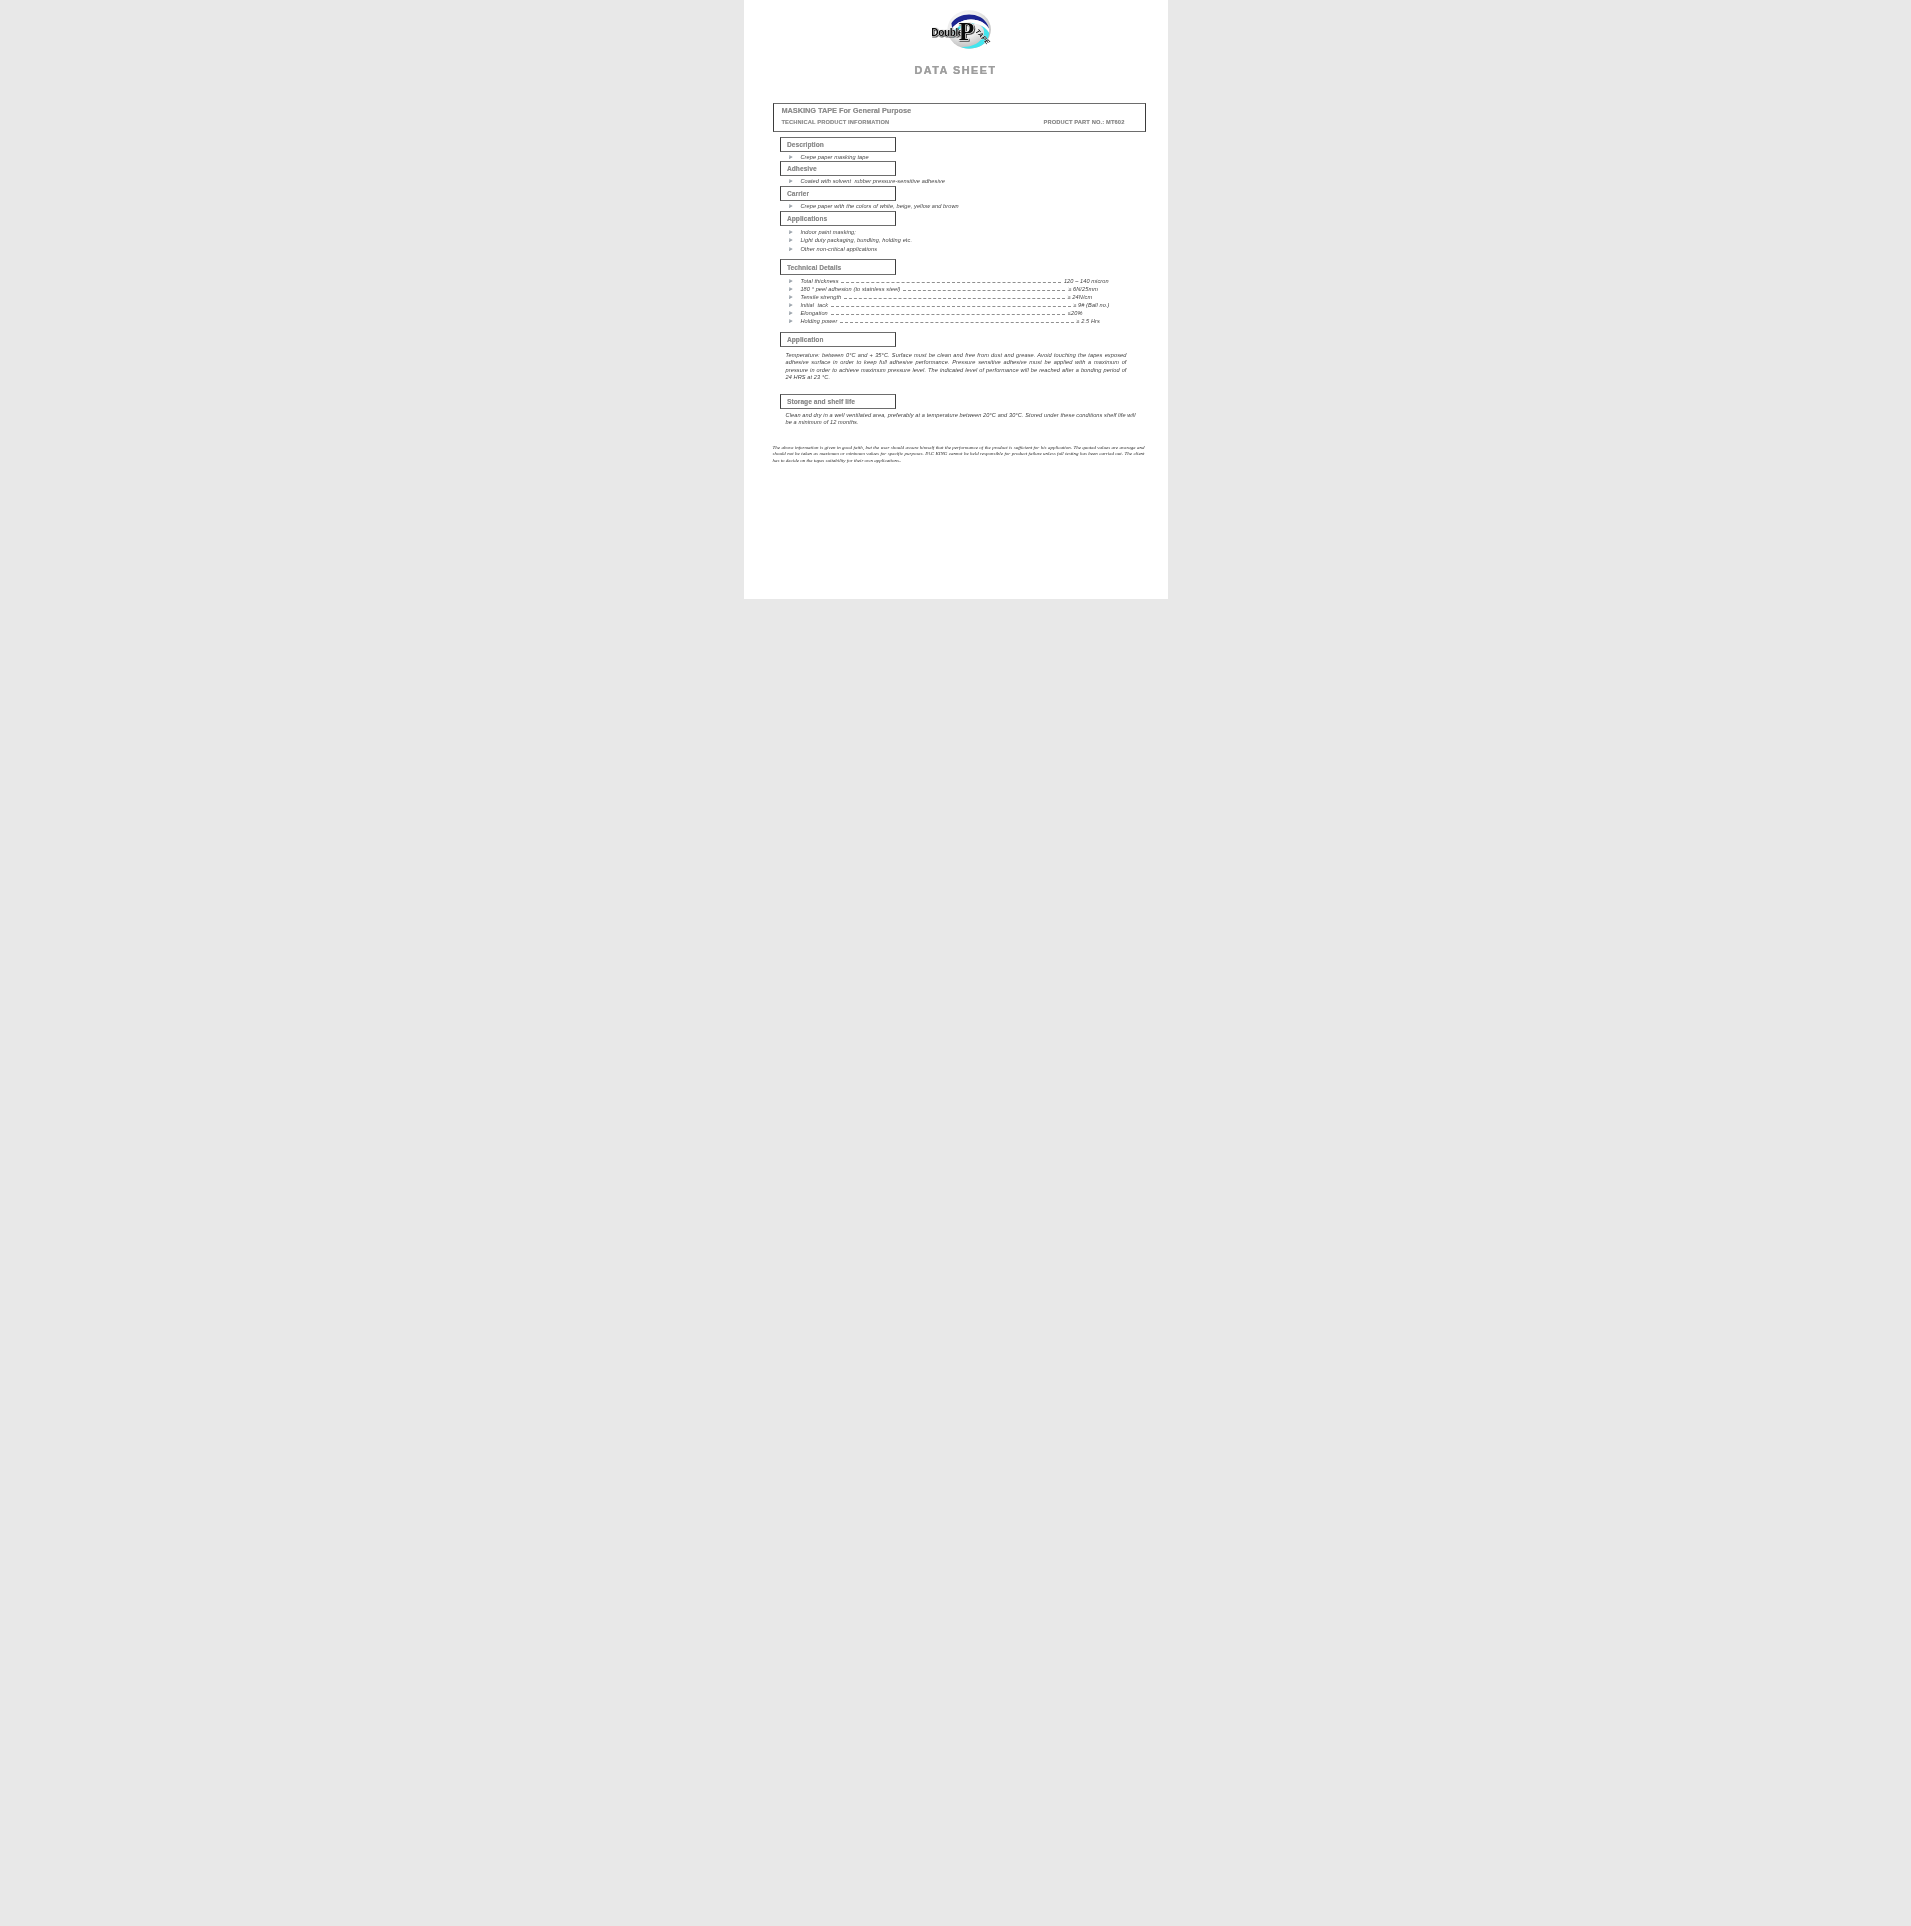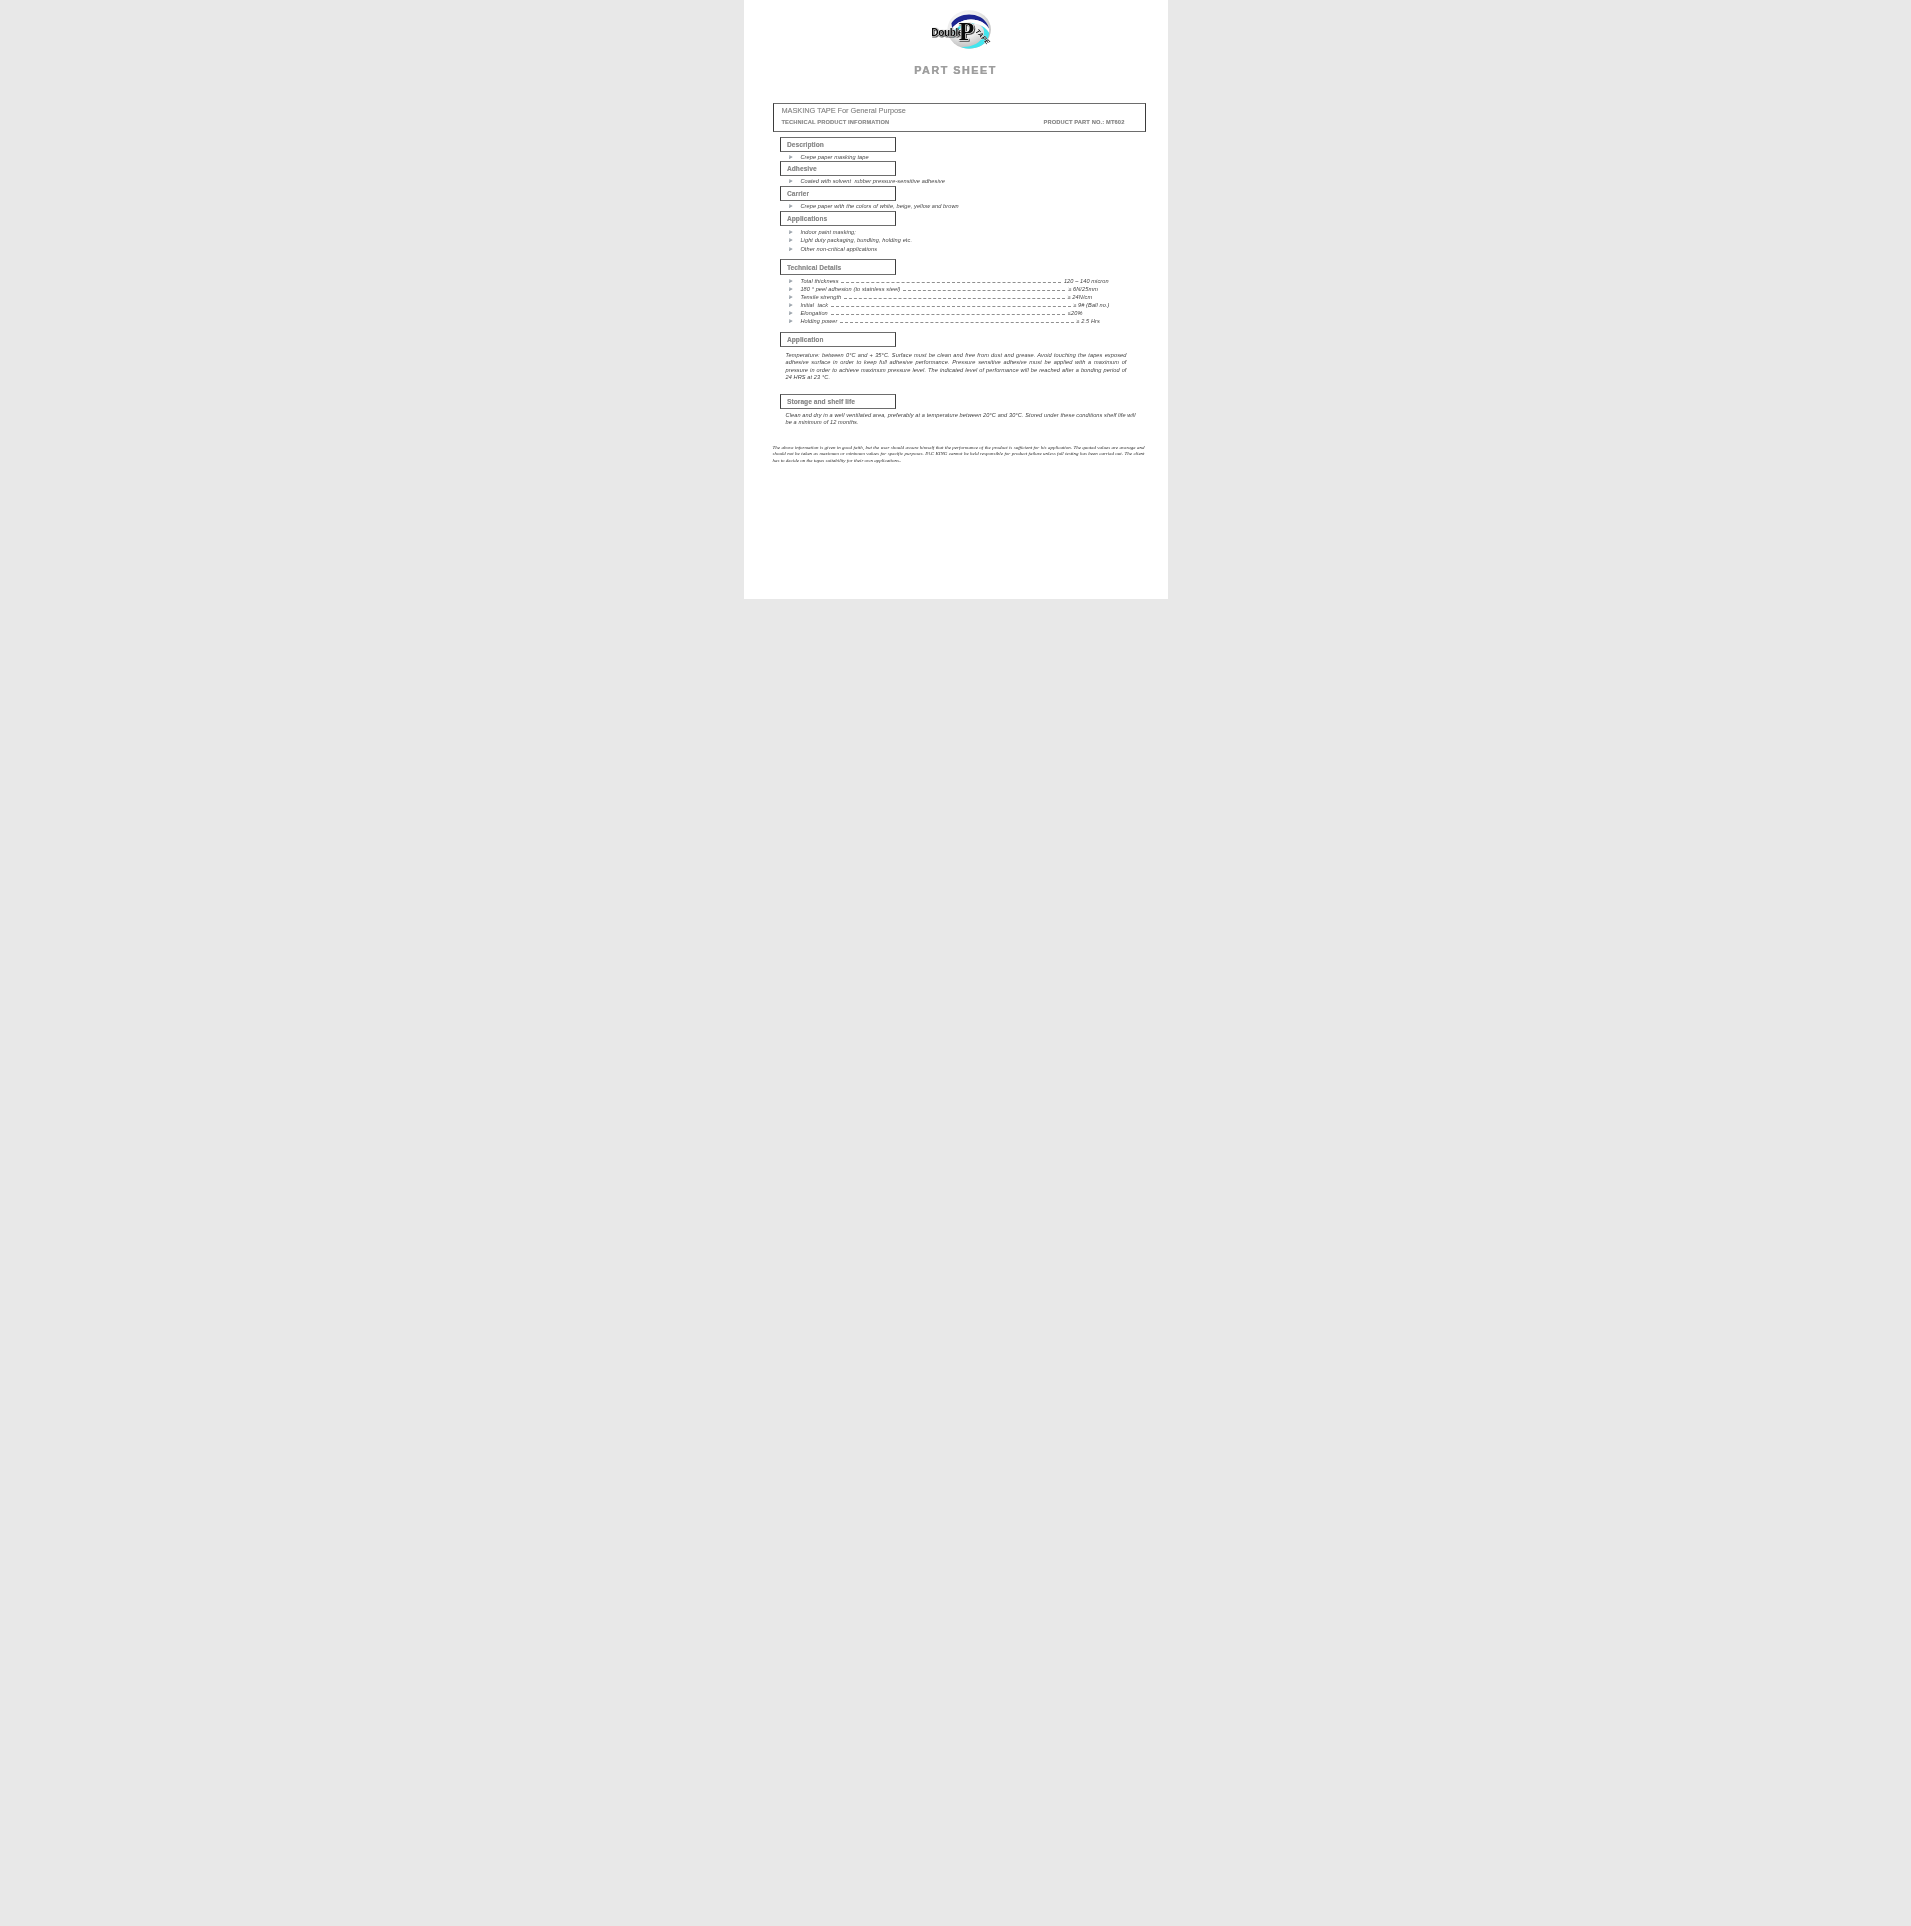--- a/index.html
+++ b/index.html
@@ -23,21 +23,21 @@
   }
   
   .header-box{
     position:absolute;left:29px;top:103px;width:371px;height:26.6px;
     border-left:0.8px solid #3b3b3b;border-right:0.8px solid #3b3b3b;
     border-top:1.2px solid #6d6d6d;border-bottom:1.2px solid #6d6d6d;
     background:#fff;
   }
   .header-box .product-title{
     position:absolute;left:8px;top:1.5px;
-    font-size:7.3px;font-weight:normal;color:#8d8d8d;
+    font-size:7.3px;font-weight:bold;color:#8d8d8d;
     text-shadow:0.2px 0.2px 0 #bdbdbd;
   }
   .header-box .tech-info{
     position:absolute;left:8px;top:15.4px;
     font-size:5.6px;font-weight:bold;color:#8d8d8d;letter-spacing:0.2px;
     text-shadow:0.2px 0.2px 0 #c4c4c4;
   }
   .header-box .part-no{
     position:absolute;right:20px;top:15.4px;
     font-size:5.6px;font-weight:bold;color:#878787;letter-spacing:0.2px;
@@ -149,21 +149,21 @@
            C228,70 186,74 156,94 C134,108 118,128 112,150 Z"></path>
 
       <text x="0" y="0" transform="translate(222,118) rotate(47)" font-family="Liberation Sans, sans-serif" font-weight="bold" font-style="italic" font-size="34" fill="#0a0a0a" stroke="#ffffff" stroke-width="3" paint-order="stroke" letter-spacing="1">TAPE</text>
 
       <text x="-4" y="138" font-family="Liberation Sans, sans-serif" font-weight="bold" font-size="52" fill="#0a0a0a" stroke="#ffffff" stroke-width="5" paint-order="stroke" style="filter:drop-shadow(3px 4px 0 #1a1a1a)" letter-spacing="-2">Double</text>
 
       <text x="138" y="162" font-family="Liberation Serif, serif" font-weight="bold" font-size="132" fill="#0a0a0a" stroke="#ffffff" stroke-width="7" paint-order="stroke" style="filter:drop-shadow(4px 4px 0 #1a1a1a)">P</text>
     </svg>
   </div>
 
-  <div class="doc-title">PART SHEET</div>
+  <div class="doc-title">DATA SHEET</div>
 
   <div class="header-box">
     <div class="product-title">MASKING TAPE For General Purpose</div>
     <div class="tech-info">TECHNICAL PRODUCT INFORMATION</div>
     <div class="part-no">PRODUCT PART NO.: MT602</div>
   </div>
 
   <div class="sec-box box-description">
     <span class="sec-title">Description</span>
   </div>

